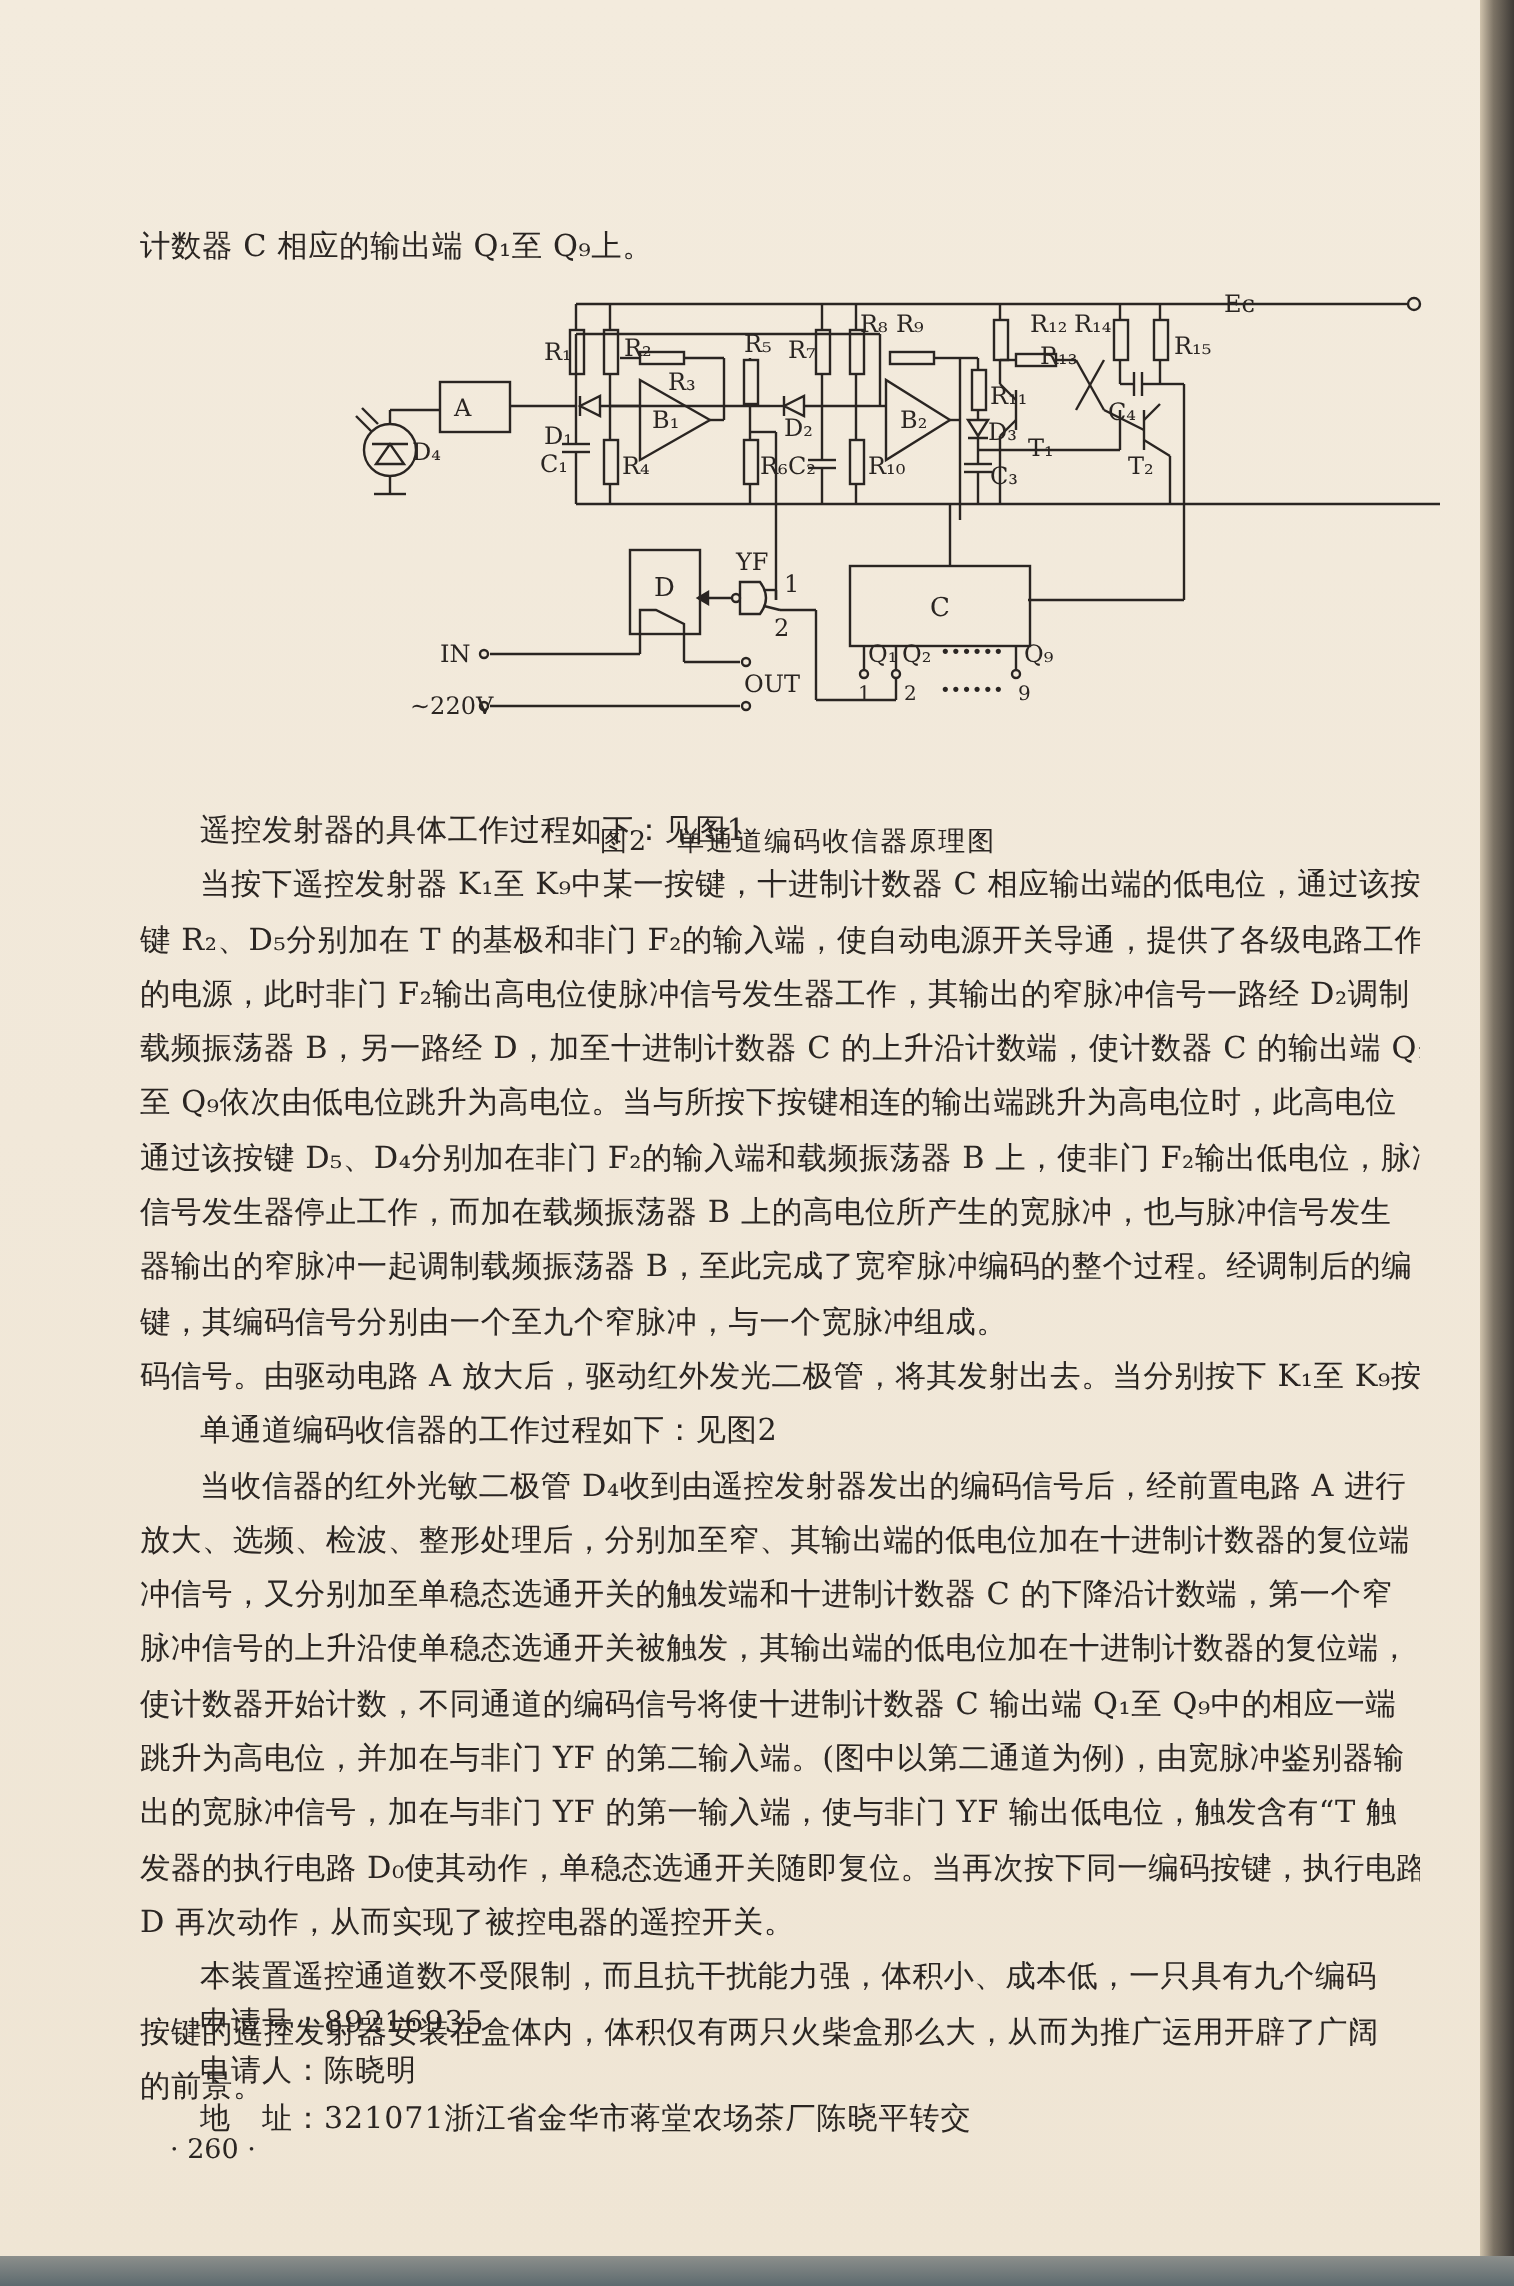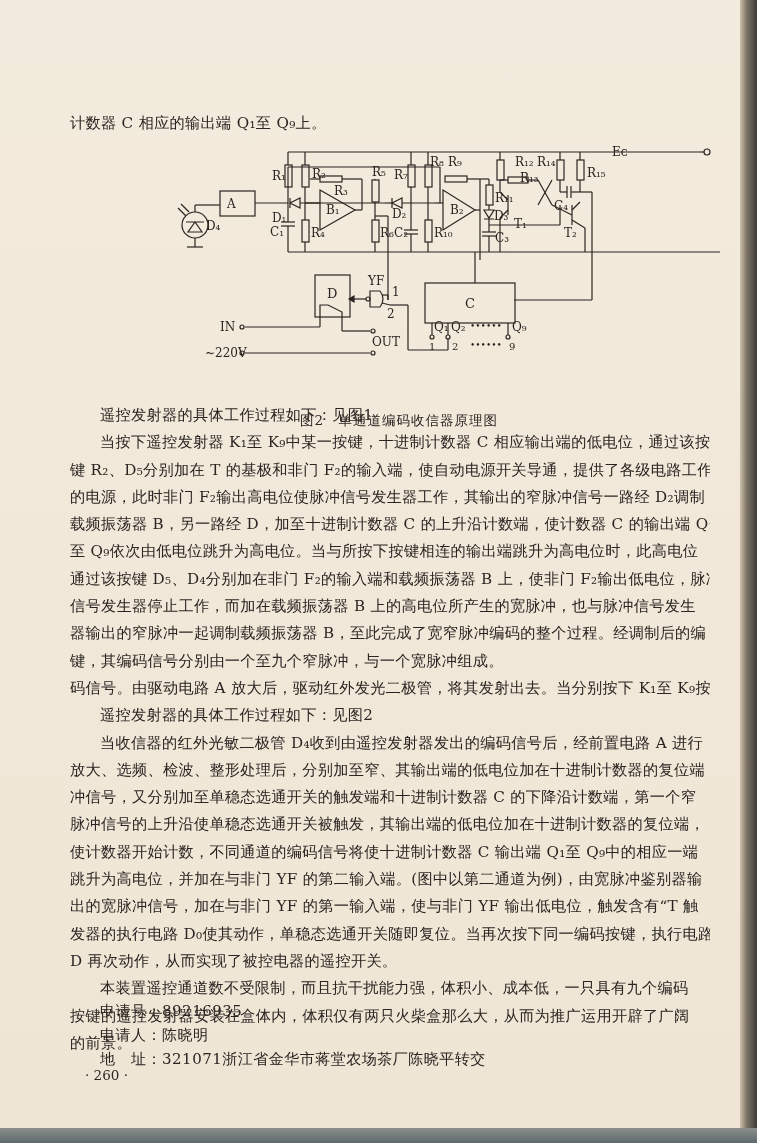--- a/index.html
+++ b/index.html
@@ -271,21 +271,21 @@
       <div class="line indent">当按下遥控发射器 K₁至 K₉中某一按键，十进制计数器 C 相应输出端的低电位，通过该按</div>
       <div class="line">键 R₂、D₅分别加在 T 的基极和非门 F₂的输入端，使自动电源开关导通，提供了各级电路工作</div>
       <div class="line">的电源，此时非门 F₂输出高电位使脉冲信号发生器工作，其输出的窄脉冲信号一路经 D₂调制</div>
       <div class="line">载频振荡器 B，另一路经 D，加至十进制计数器 C 的上升沿计数端，使计数器 C 的输出端 Q₁</div>
       <div class="line">至 Q₉依次由低电位跳升为高电位。当与所按下按键相连的输出端跳升为高电位时，此高电位</div>
       <div class="line">通过该按键 D₅、D₄分别加在非门 F₂的输入端和载频振荡器 B 上，使非门 F₂输出低电位，脉冲</div>
       <div class="line">信号发生器停止工作，而加在载频振荡器 B 上的高电位所产生的宽脉冲，也与脉冲信号发生</div>
       <div class="line">器输出的窄脉冲一起调制载频振荡器 B，至此完成了宽窄脉冲编码的整个过程。经调制后的编</div>
       <div class="line">键，其编码信号分别由一个至九个窄脉冲，与一个宽脉冲组成。</div>
       <div class="line">码信号。由驱动电路 A 放大后，驱动红外发光二极管，将其发射出去。当分别按下 K₁至 K₉按</div>
-      <div class="line indent">遥控发射器的具体工作过程如下：见图2</div>
+      <div class="line indent">单通道编码收信器的工作过程如下：见图2</div>
       <div class="line indent">当收信器的红外光敏二极管 D₄收到由遥控发射器发出的编码信号后，经前置电路 A 进行</div>
       <div class="line">放大、选频、检波、整形处理后，分别加至窄、其输出端的低电位加在十进制计数器的复位端</div>
       <div class="line">冲信号，又分别加至单稳态选通开关的触发端和十进制计数器 C 的下降沿计数端，第一个窄</div>
       <div class="line">脉冲信号的上升沿使单稳态选通开关被触发，其输出端的低电位加在十进制计数器的复位端，</div>
       <div class="line">使计数器开始计数，不同通道的编码信号将使十进制计数器 C 输出端 Q₁至 Q₉中的相应一端</div>
       <div class="line">跳升为高电位，并加在与非门 YF 的第二输入端。(图中以第二通道为例)，由宽脉冲鉴别器输</div>
       <div class="line">出的宽脉冲信号，加在与非门 YF 的第一输入端，使与非门 YF 输出低电位，触发含有“T 触</div>
       <div class="line">发器的执行电路 D₀使其动作，单稳态选通开关随即复位。当再次按下同一编码按键，执行电路</div>
       <div class="line">D 再次动作，从而实现了被控电器的遥控开关。</div>
       <div class="line indent">本装置遥控通道数不受限制，而且抗干扰能力强，体积小、成本低，一只具有九个编码</div>

